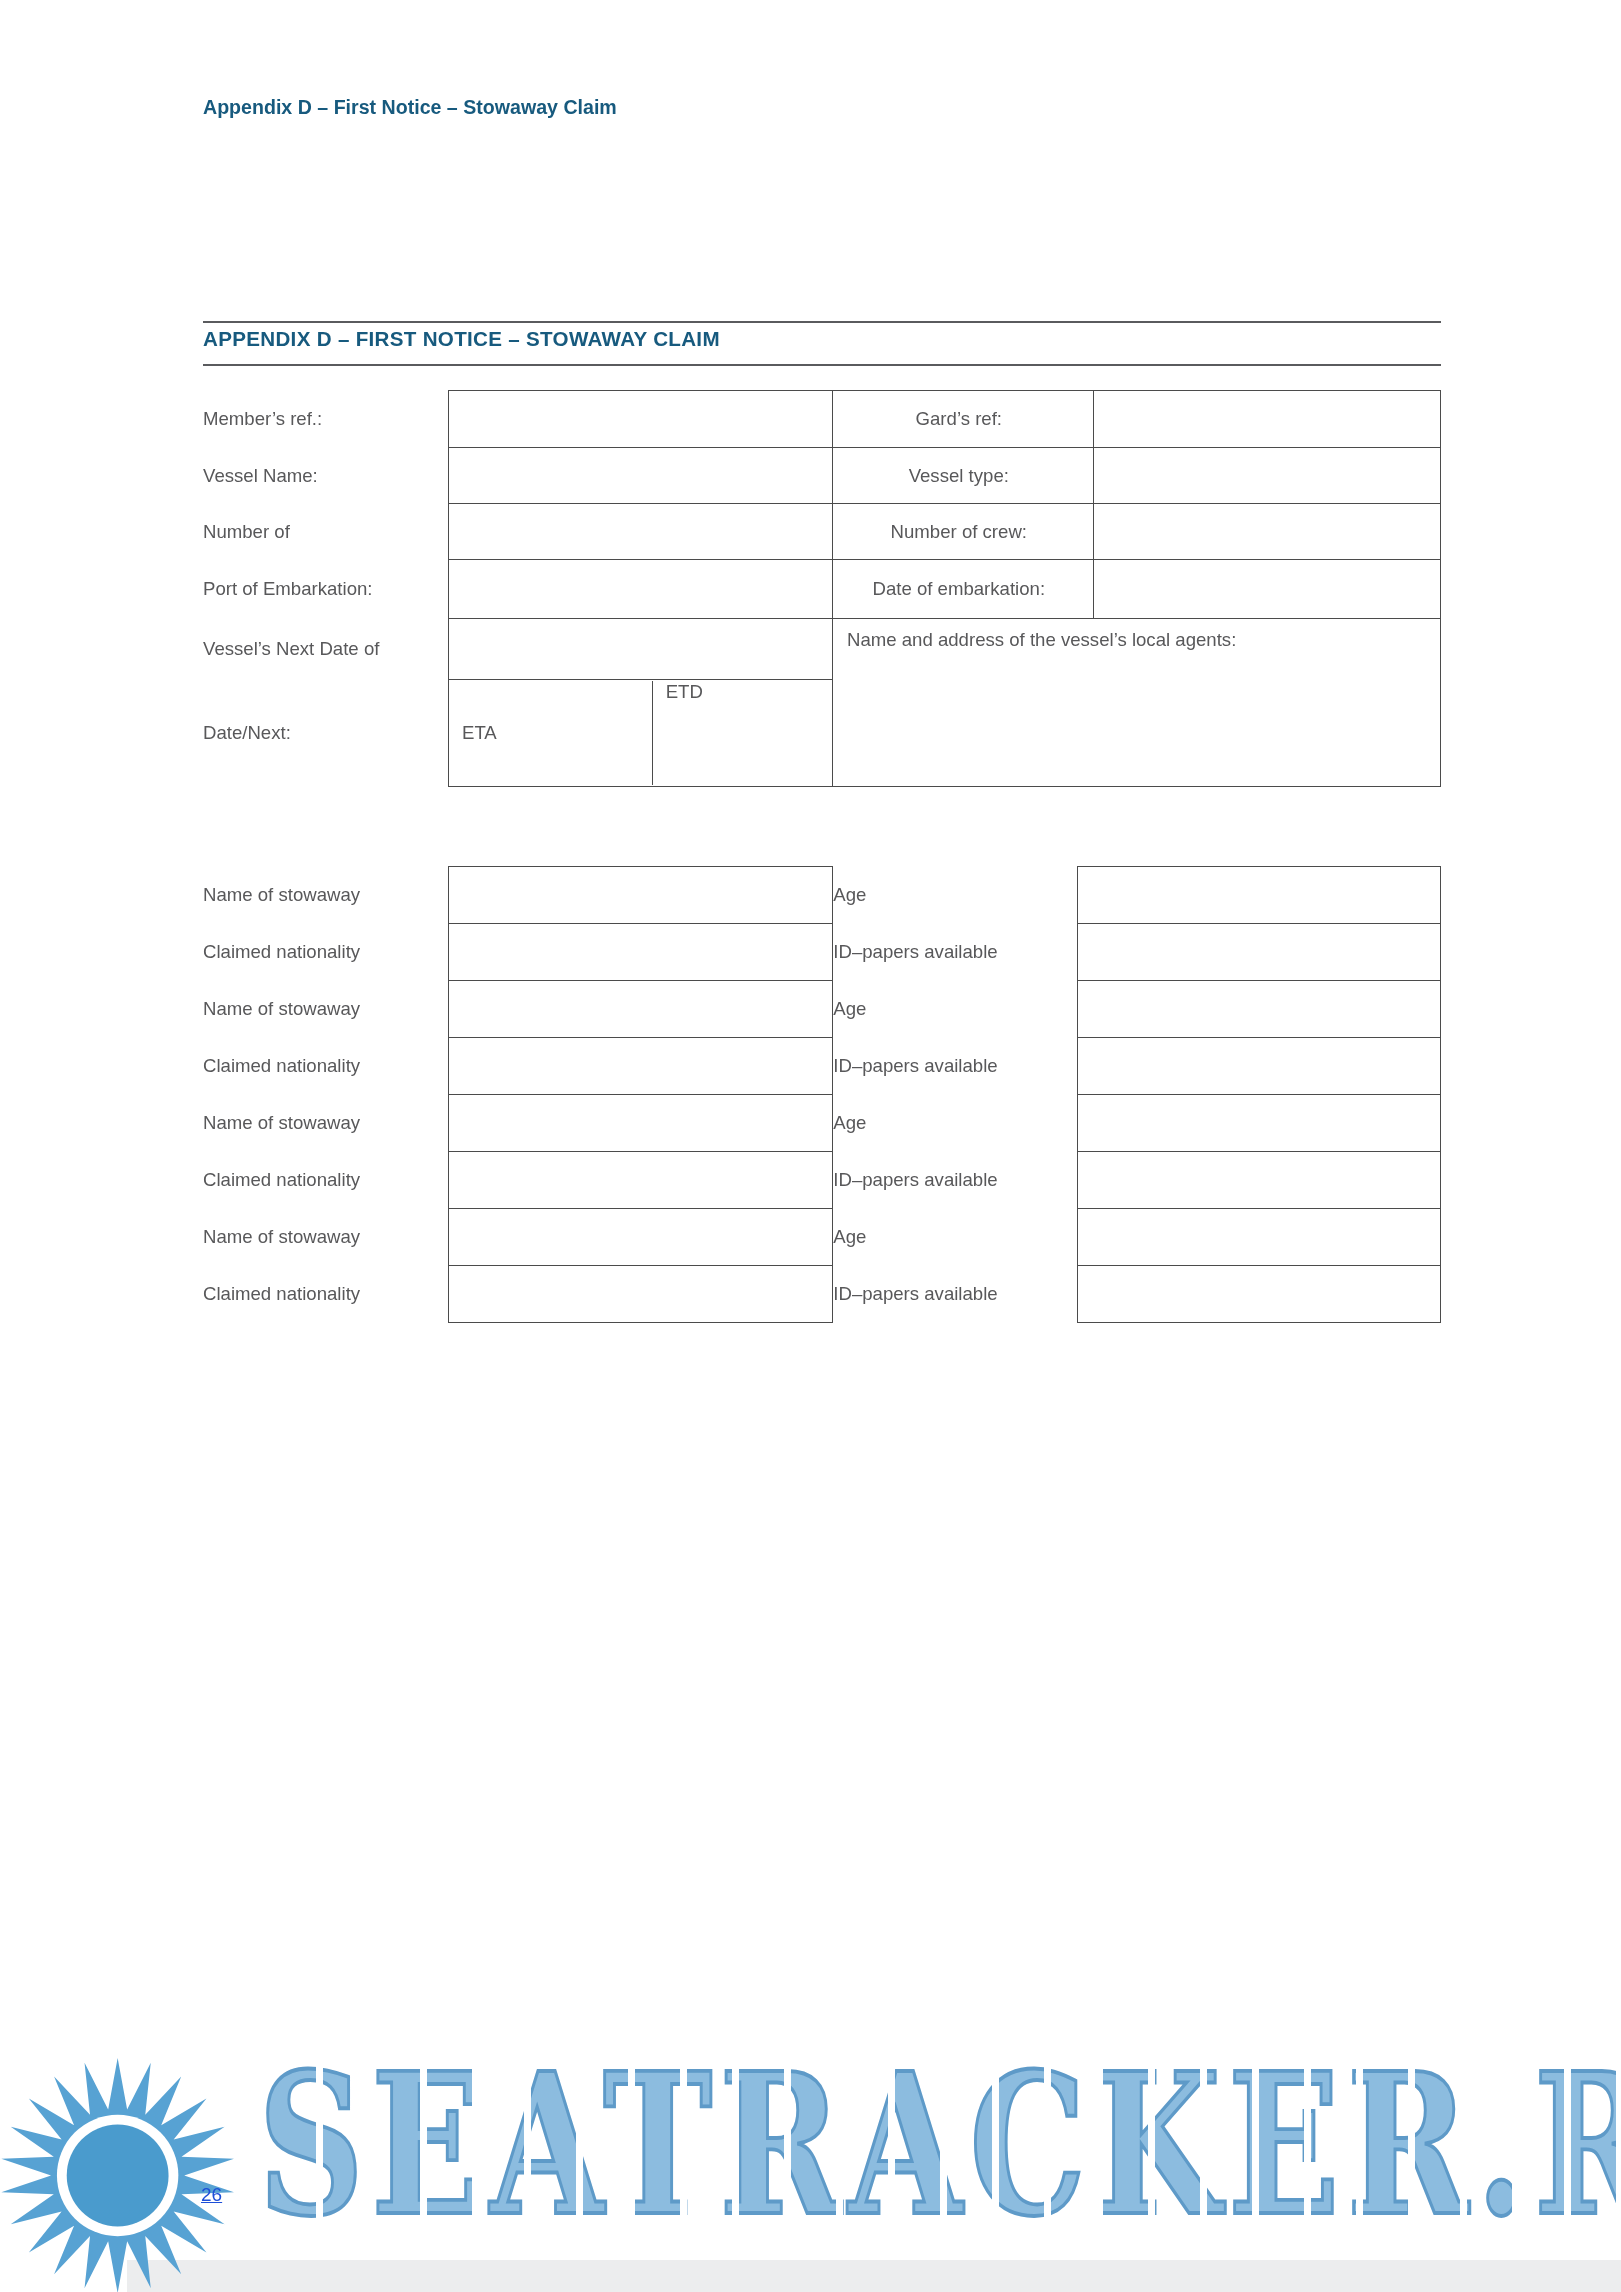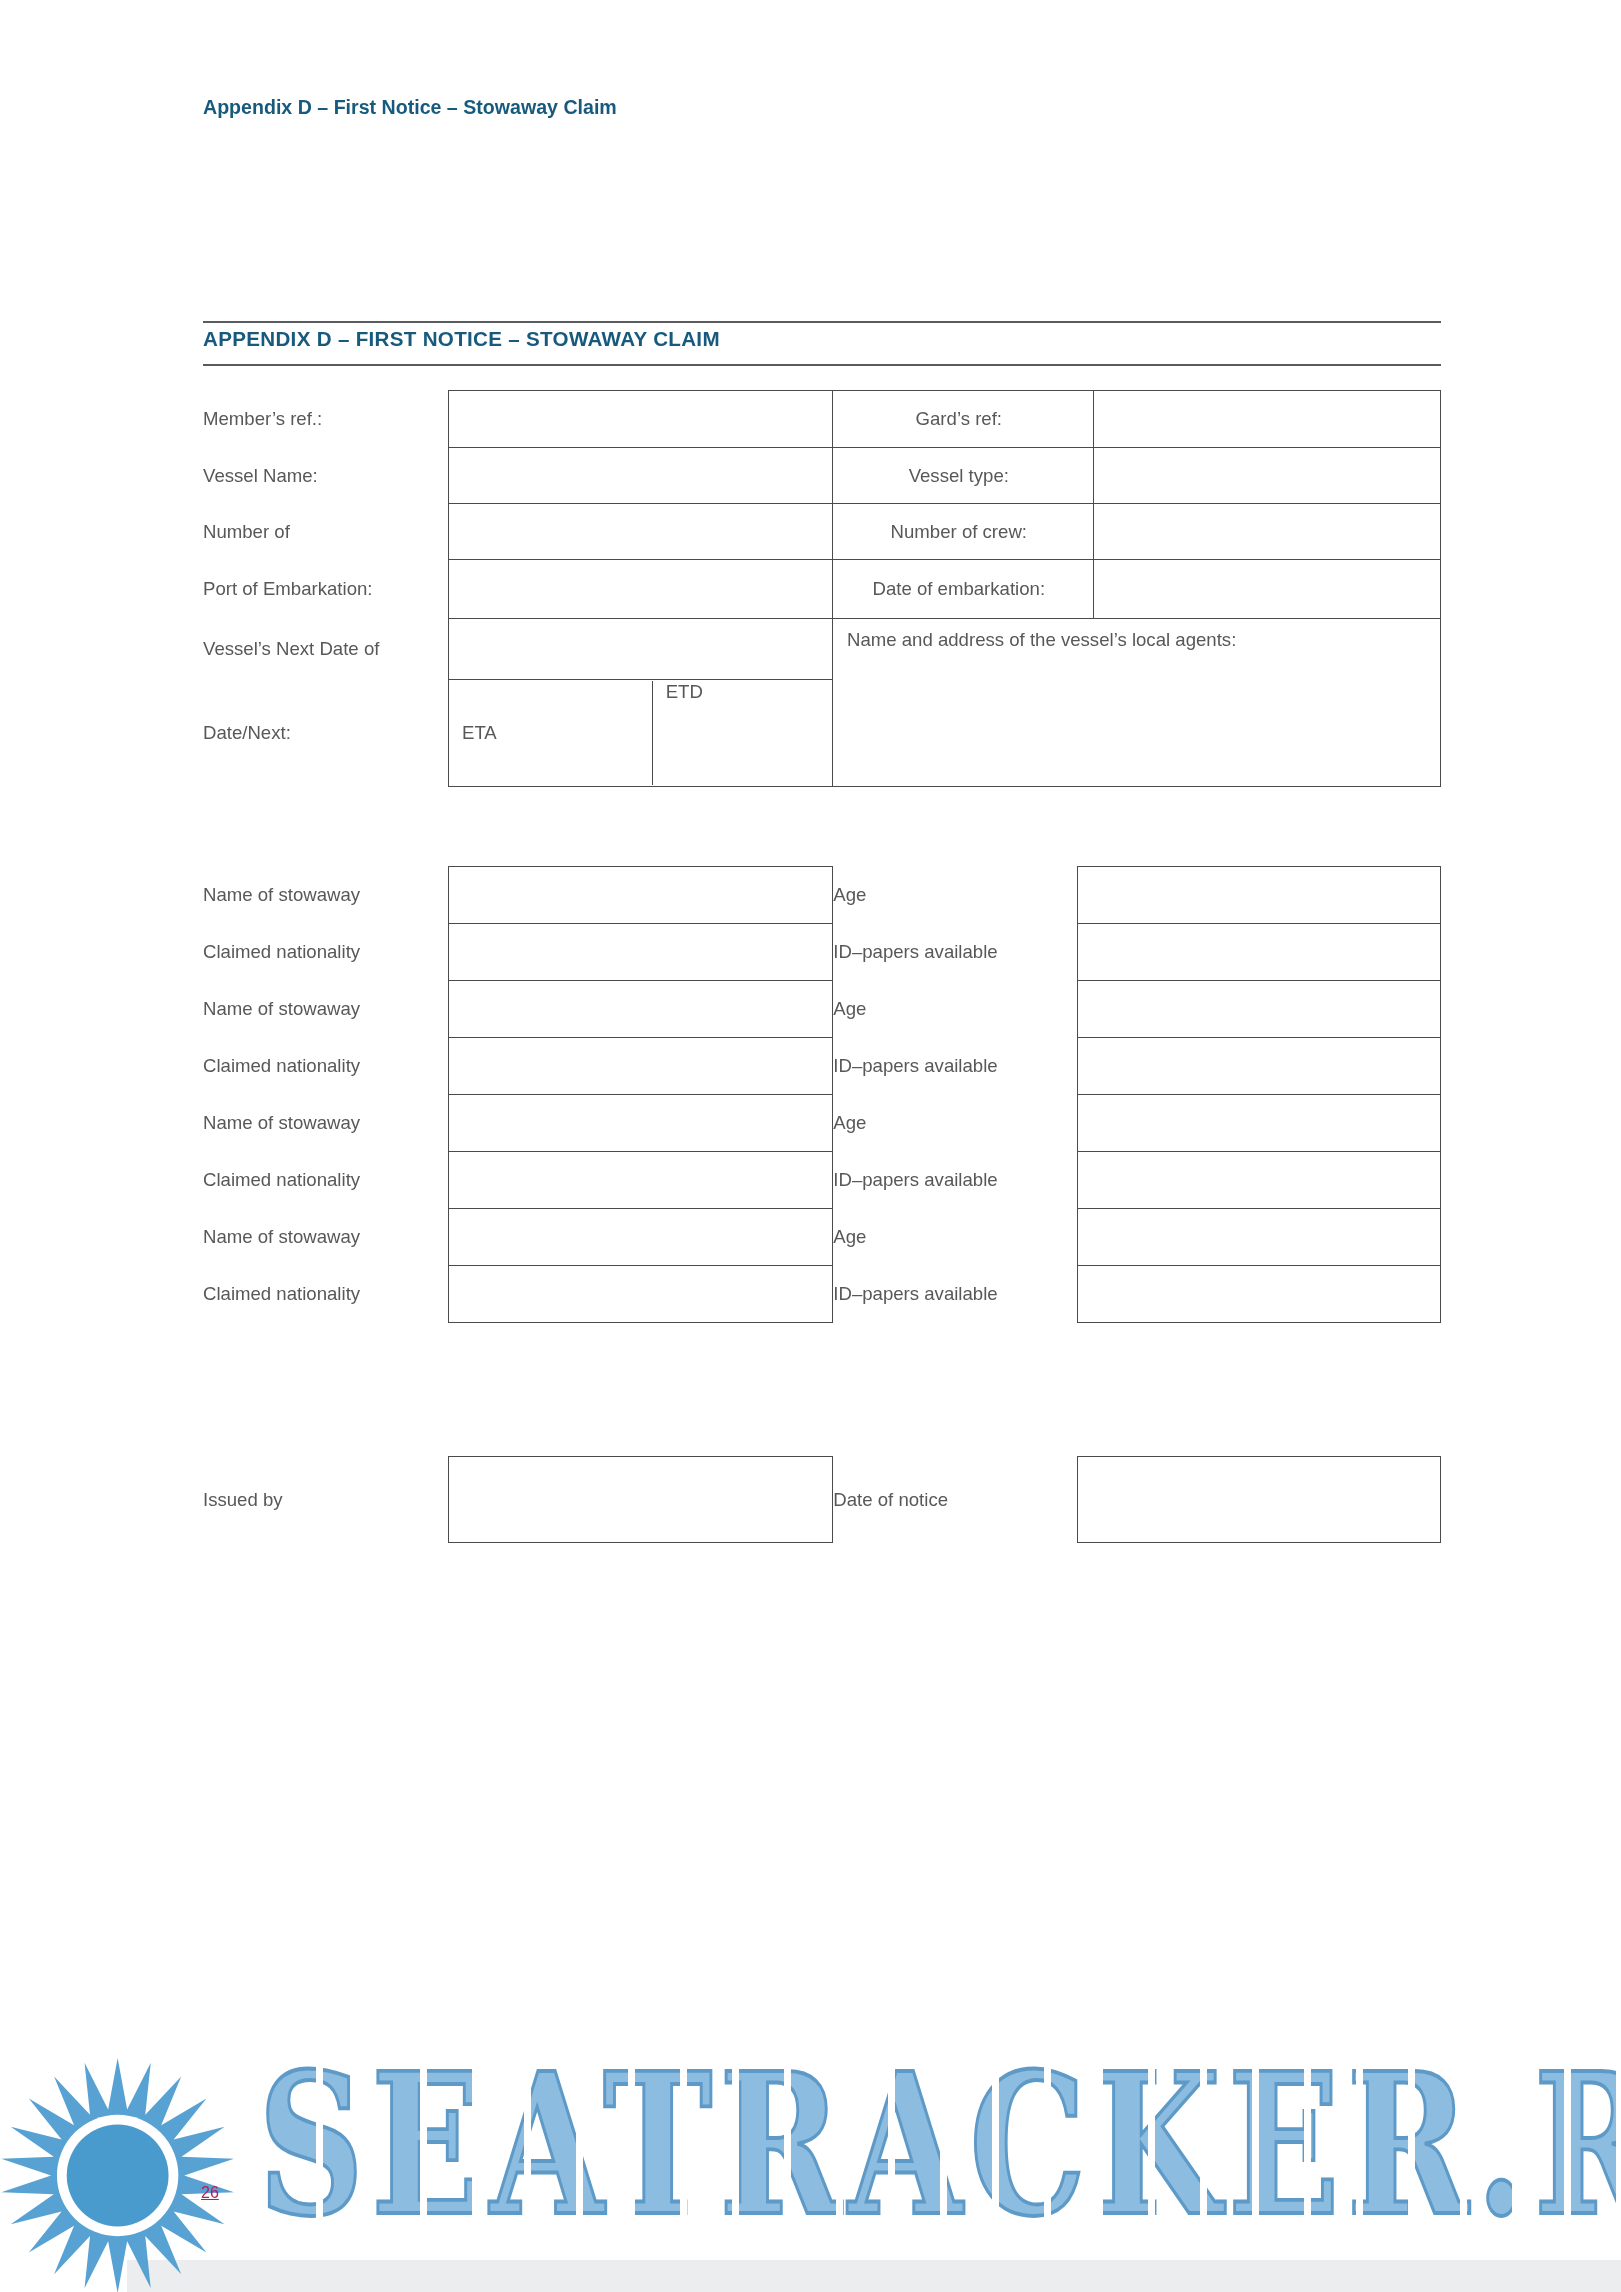--- a/index.html
+++ b/index.html
@@ -52,21 +52,21 @@
     transform:scaleY(1.32);transform-origin:50% 50%;
   }
   .wm-stripes{
     position:absolute;left:271px;top:2044px;width:1351px;height:201px;z-index:3;pointer-events:none;
     background:repeating-linear-gradient(90deg,transparent 0 45px,#ffffff 45px 52px);
   }
   .sun{position:absolute;left:-7.8px;top:2056px;z-index:5;}
   .sun-rays{fill:var(--watermark-sun,#57a2d3);}
   .sun-ring{fill:#ffffff;}
   .sun-core{fill:var(--watermark-sun-disc,#4a9bcd);}
-  .page-number{position:absolute;left:201px;top:2184px;font-size:16px;color:#be185d;z-index:6;text-decoration:underline;}
+  .page-number{position:absolute;left:201px;top:2184px;font-size:19px;color:#1d4ed8;z-index:6;text-decoration:underline;}
 </style>
 </head>
 <body>
 
 <div class="page">
 
   <div class="doc-title">Appendix D – First Notice – Stowaway Claim</div>
   <div class="rule r-top"></div>
   <div class="sec-heading">APPENDIX D – FIRST NOTICE – STOWAWAY CLAIM</div>
   <div class="rule r-mid"></div>
@@ -198,40 +198,20 @@
         <td class="lbl">Claimed nationality</td>
             <td></td>
         <td class="box"></td>
         <td class="rlbl2">ID–papers available</td>
         <td class="box"></td>
       </tr>
     </tbody>
       </table>
   </div>
 
-  <div class="formwrap f-issue">
-    <table>
-      <colgroup>
-          <col class="w241">
-          <col class="w10">
-          <col class="w392">
-          <col class="w250">
-          <col class="w370">
-        </colgroup>
-      <tbody>
-          <tr class="h88">
-        <td class="lbl">Issued by</td>
-            <td></td>
-        <td class="box"></td>
-        <td class="rlbl2">Date of notice</td>
-        <td class="box"></td>
-      </tr>
-    </tbody>
-      </table>
-  </div>
 
   <div class="wm-band"></div>
   <div class="wm-text">SEATRACKER.RU</div>
   <div class="wm-stripes"></div>
   <svg class="sun" width="265" height="236" viewBox="0 0 270 241">
     <polygon id="sun-rays" class="sun-rays" points="128.0,2.0 137.7,54.7 161.8,6.9 156.2,60.1 192.9,21.0 172.5,70.6 218.7,43.4 185.2,85.2 237.2,72.2 193.2,102.8 246.8,104.9 196.0,122.0 246.8,139.1 193.2,141.2 237.2,171.8 185.2,158.8 218.7,200.6 172.5,173.4 192.9,223.0 156.2,183.9 161.8,237.1 137.7,189.3 128.0,242.0 118.3,189.3 94.2,237.1 99.8,183.9 63.1,223.0 83.5,173.4 37.3,200.6 70.8,158.8 18.8,171.8 62.8,141.2 9.2,139.1 60.0,122.0 9.2,104.9 62.8,102.8 18.8,72.2 70.8,85.2 37.3,43.4 83.5,70.6 63.1,21.0 99.8,60.1 94.2,6.9 118.3,54.7"></polygon>
     <circle class="sun-ring" cx="128" cy="122" r="62"></circle>
     <circle class="sun-core" cx="128" cy="122" r="52"></circle>
   </svg>
   <div class="page-number">26</div>

